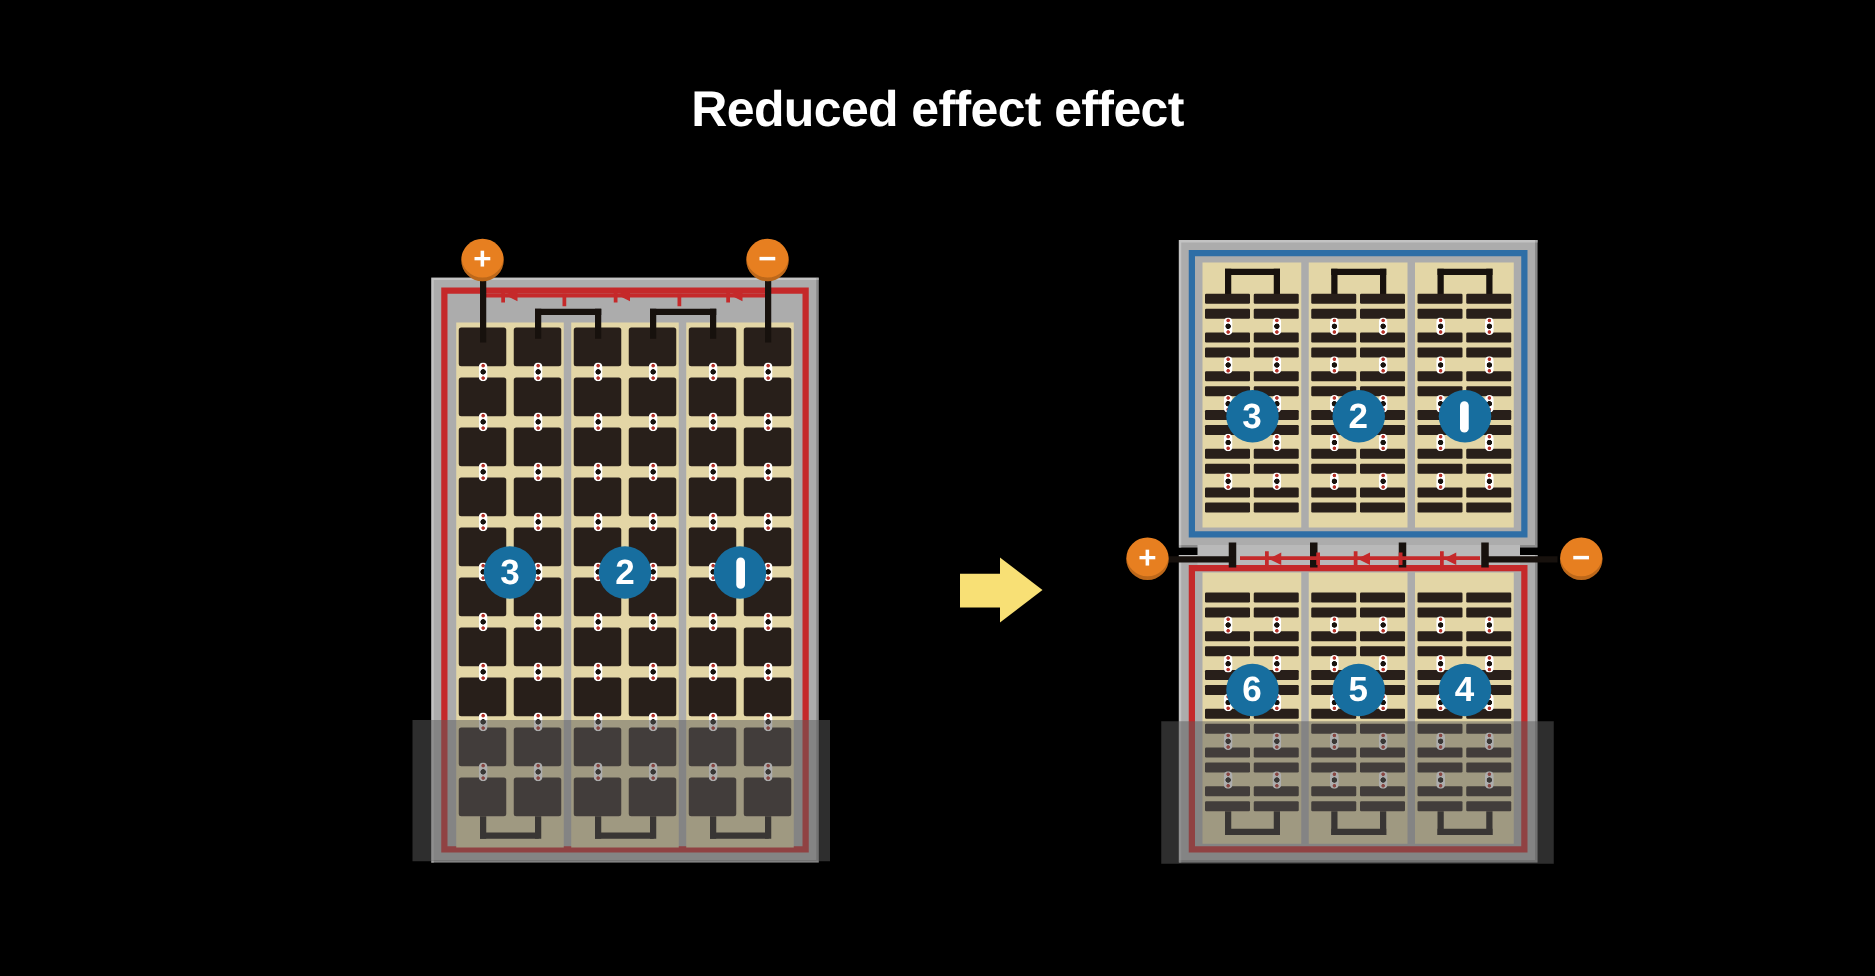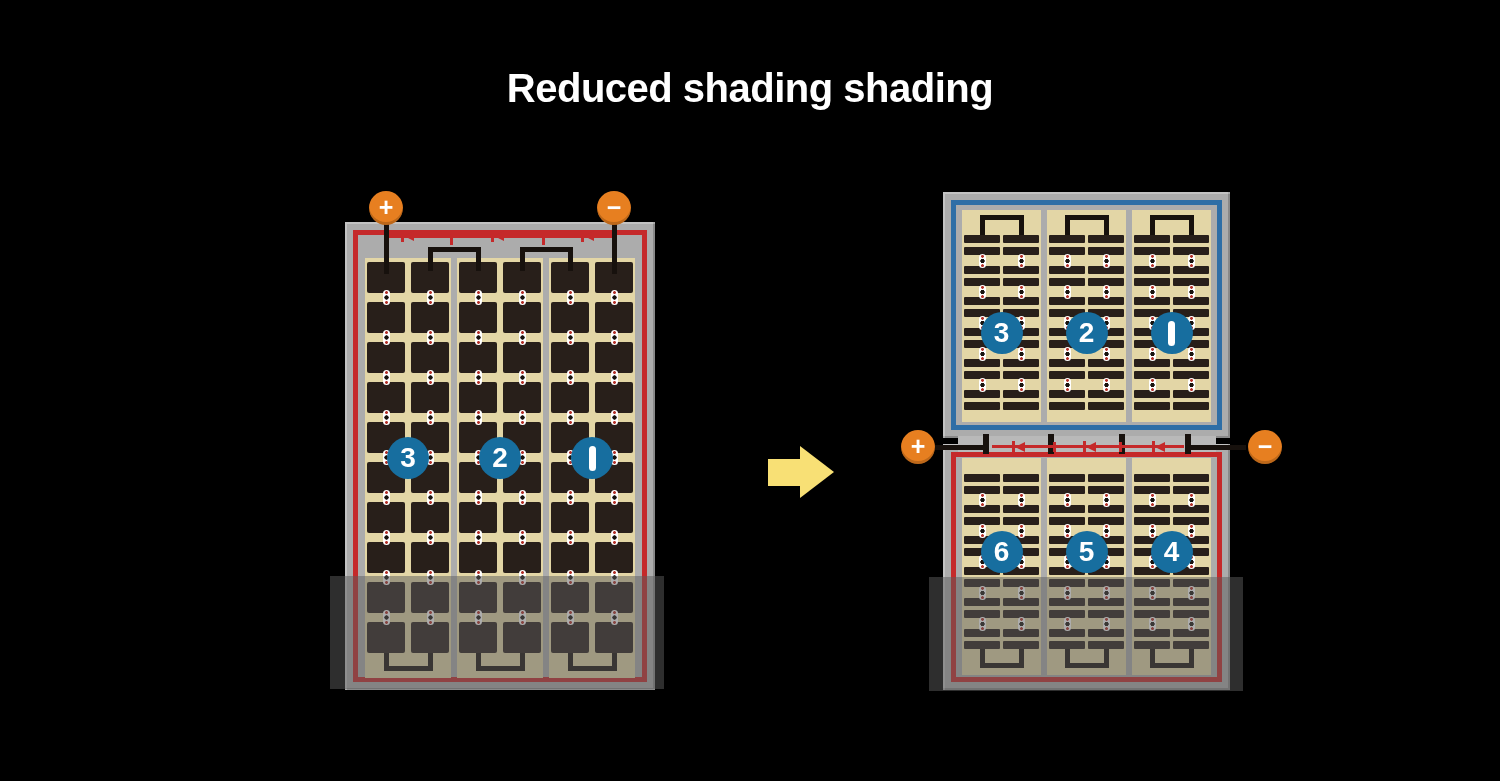--- a/index.html
+++ b/index.html
@@ -20,21 +20,21 @@
   .one-as-bar::after{content:'';display:block;width:7px;height:25px;background:#fff;border-radius:4px;}
   .terminal{position:absolute;width:34px;height:34px;border-radius:50%;display:flex;
         align-items:center;justify-content:center;z-index:7;
         box-shadow:inset 0 -3px 0 rgba(0,0,0,.18);}
   .terminal span{color:#fff;font-weight:900;font-size:25px;line-height:1;margin-top:-2px;}
 </style>
 </head>
 <body>
 
 <div id="stage" style="background: rgb(0, 0, 0);">
-  <div class="title">Reduced shading shading</div>
+  <div class="title">Reduced effect effect</div>
 <div style="position: absolute; left: 345px; top: 222px; width: 310px; height: 468px; background: rgb(172, 172, 172); box-shadow: rgba(255, 255, 255, 0.28) 2px 2px 0px inset, rgba(0, 0, 0, 0.2) -2px -2px 0px inset;">
       <div style="position: absolute; left: 8px; top: 8px; width: 294px; height: 452px; border: 5px solid rgb(197, 41, 42);"></div>
       <div style="position: absolute; left: 20px; top: 36px; width: 86px; height: 420px; background: rgb(227, 214, 166);">
         <div style="position: absolute; left: 2px; top: 4px; width: 38px; height: 31px; background: rgb(40, 31, 26); border-radius: 2px;"></div>
         <div style="position: absolute; left: 2px; top: 44px; width: 38px; height: 31px; background: rgb(40, 31, 26); border-radius: 2px;"></div>
         <div style="position: absolute; left: 2px; top: 84px; width: 38px; height: 31px; background: rgb(40, 31, 26); border-radius: 2px;"></div>
         <div style="position: absolute; left: 2px; top: 124px; width: 38px; height: 31px; background: rgb(40, 31, 26); border-radius: 2px;"></div>
         <div style="position: absolute; left: 2px; top: 164px; width: 38px; height: 31px; background: rgb(40, 31, 26); border-radius: 2px;"></div>
         <div style="position: absolute; left: 2px; top: 204px; width: 38px; height: 31px; background: rgb(40, 31, 26); border-radius: 2px;"></div>
         <div style="position: absolute; left: 2px; top: 244px; width: 38px; height: 31px; background: rgb(40, 31, 26); border-radius: 2px;"></div>

